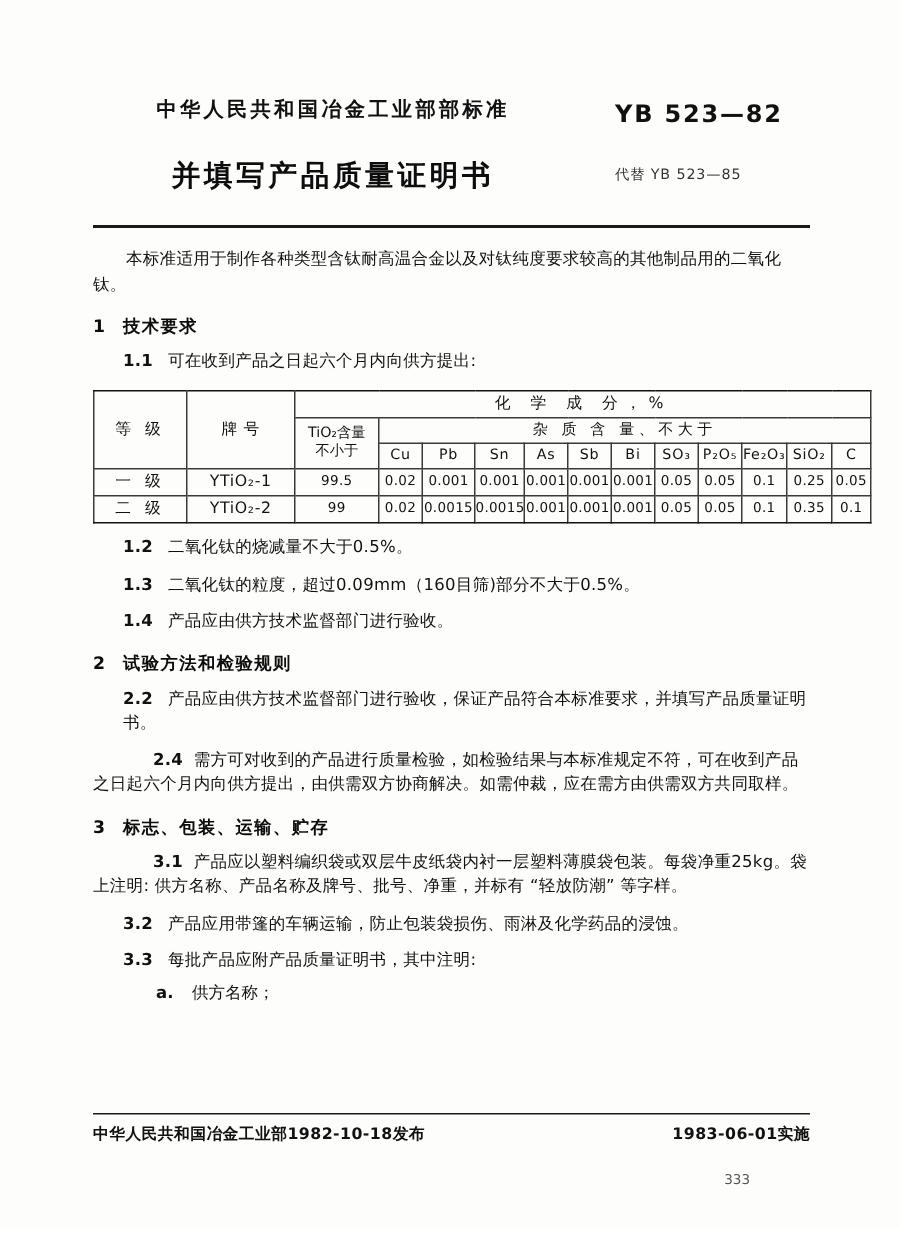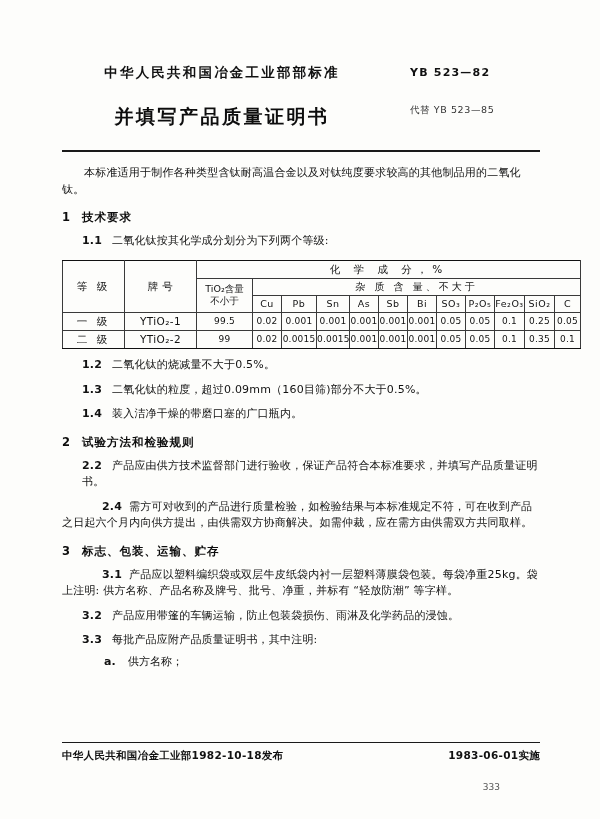--- a/index.html
+++ b/index.html
@@ -56,21 +56,21 @@
     color: #0d0d0d;
     white-space: nowrap;
   }
   .hdr-right {
     width: 130px;
     text-align: left;
     padding-left: 6px;
     padding-top: 4px;
   }
   .std-no {
-    font-size: 11px;
+    font-size: 16px;
     font-weight: 700;
     letter-spacing: 1.2px;
     color: #111;
     white-space: nowrap;
   }
   .std-replace {
     font-size: 9.5px;
     letter-spacing: 0.6px;
     color: #333;
     margin-top: 25px;
@@ -215,21 +215,21 @@
 
     <div class="rule-top"></div>
 
     <div class="scope">本标准适用于制作各种类型含钛耐高温合金以及对钛纯度要求较高的其他制品用的二氧化钛。</div>
 
     <div class="sec-head">
       <span class="num">1</span><span>技术要求</span>
     </div>
 
     <div class="clause">
-      <span class="cnum">1.1</span><span>二氧化钛按其化学成分划分为下列两个等级:</span>
+      <span class="cnum">1.1</span><span>可在收到产品之日起六个月内向供方提出:</span>
     </div>
 
     <table class="spec">
       <colgroup>
         <col style="width:62px">
           <col style="width:72px">
           <col style="width:56px">
         <col style="width:29px">
           <col style="width:35px">
           <col style="width:33px">
@@ -305,21 +305,21 @@
       </tbody>
     </table>
 
     <div class="clause">
       <span class="cnum">1.2</span><span>二氧化钛的烧减量不大于0.5%。</span>
     </div>
     <div class="clause">
       <span class="cnum">1.3</span><span>二氧化钛的粒度，超过0.09mm（160目筛)部分不大于0.5%。</span>
     </div>
     <div class="clause">
-      <span class="cnum">1.4</span><span>装入洁净干燥的带磨口塞的广口瓶内。</span>
+      <span class="cnum">1.4</span><span>产品应由供方技术监督部门进行验收。</span>
     </div>
 
     <div class="sec-head">
       <span class="num">2</span><span>试验方法和检验规则</span>
     </div>
 
     <div class="clause">
       <span class="cnum">2.2</span><span>产品应由供方技术监督部门进行验收，保证产品符合本标准要求，并填写产品质量证明书。</span>
     </div>
     <div class="clause block">

